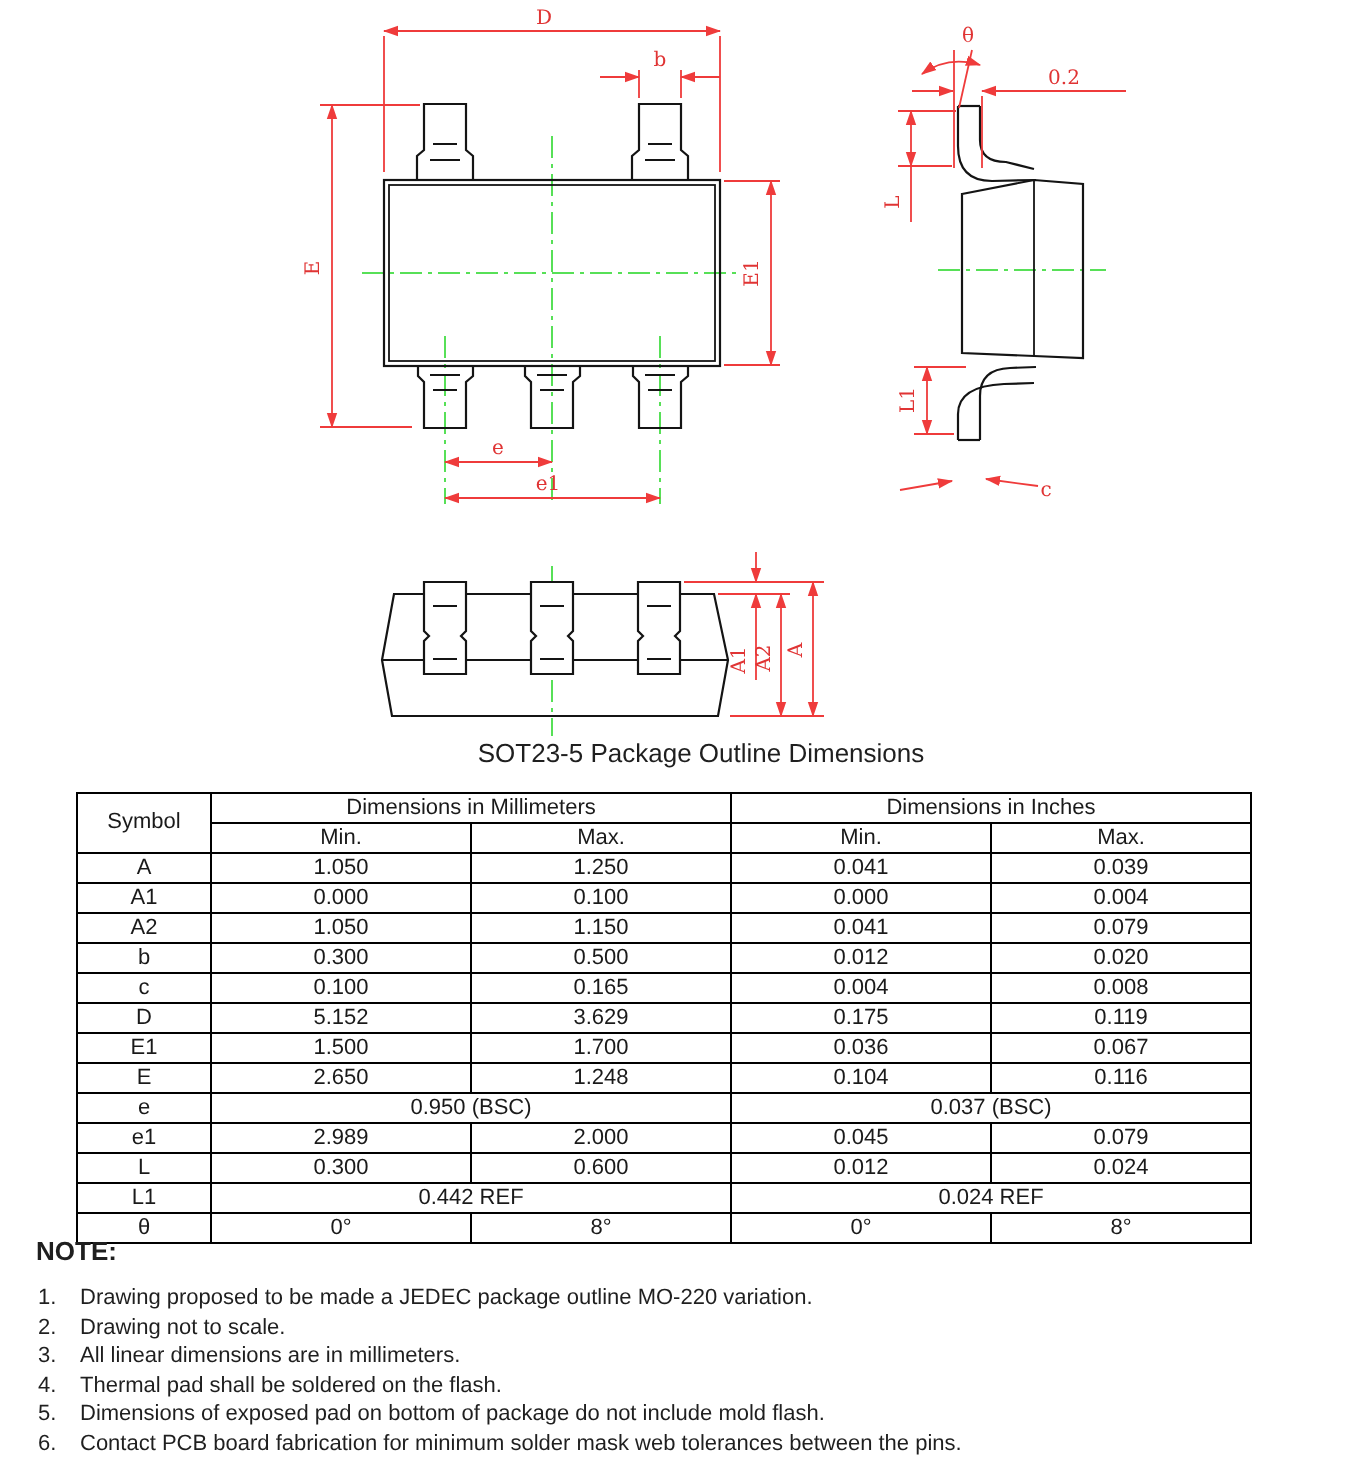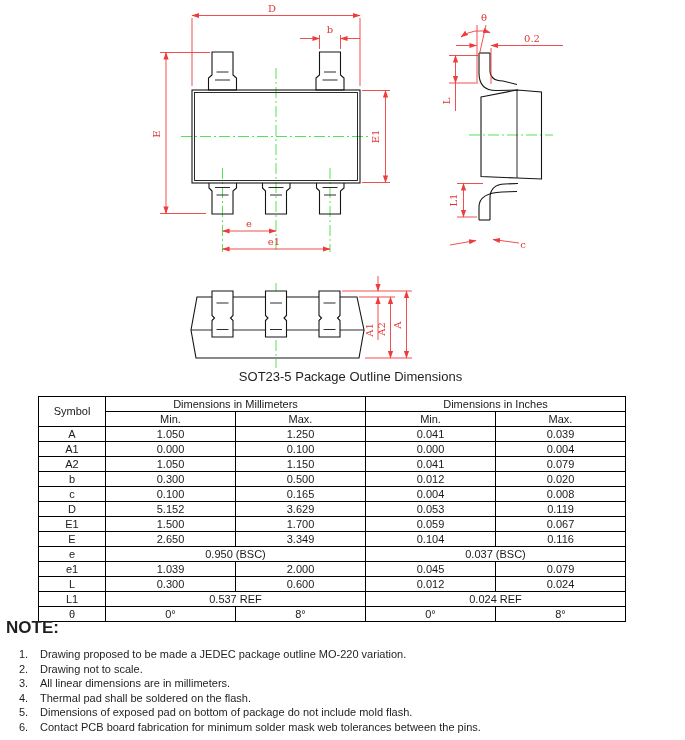--- a/index.html
+++ b/index.html
@@ -6,21 +6,21 @@
   .page{position:relative;width:685px;height:740px;background:#ffffff;overflow:hidden;
         font-family:"Liberation Sans",sans-serif;color:#1f1f1f;}
   .drawings{position:absolute;left:0;top:0;}
   .caption{position:absolute;left:8px;top:369px;width:685px;text-align:center;
            font-size:13px;color:#1f1f1f;}
   table.dims{position:absolute;left:38px;top:396px;width:587px;border-collapse:collapse;
              table-layout:fixed;font-size:11px;color:#1a1a1a;}
   table.dims th,table.dims td{border:1px solid #000;height:14px;padding:0;text-align:center;
              font-weight:normal;line-height:13px;}
   .notes{position:absolute;left:0;top:618px;width:676px;font-size:11px;}
-  .notes-heading{margin-left:6px;font-weight:bold;font-size:17px;}
+  .notes-heading{margin-left:18px;font-weight:bold;font-size:13px;}
   .note-list{margin-top:9px;}
   .note-row{display:flex;line-height:14.6px;}
   .note-num{margin-left:19px;width:21px;flex:0 0 21px;}
   .note-text{flex:1;}
   
   .blk{stroke:#141414;fill:none;stroke-width:1.1;}
   .blkthin{stroke:#141414;fill:none;stroke-width:0.9;}
   .blkfill{stroke:#141414;fill:#ffffff;stroke-width:1.1;}
   .grn{stroke:#57e057;fill:none;stroke-width:1;stroke-dasharray:11 3 2 3;}
   .red{stroke:#ef3b3b;fill:none;stroke-width:0.9;}
@@ -207,59 +207,59 @@
         <td>c</td>
         <td>0.100</td>
         <td>0.165</td>
         <td>0.004</td>
         <td>0.008</td>
       </tr>
       <tr>
         <td>D</td>
         <td>5.152</td>
         <td>3.629</td>
-        <td>0.053</td>
+        <td>0.175</td>
         <td>0.119</td>
       </tr>
       <tr>
         <td>E1</td>
         <td>1.500</td>
         <td>1.700</td>
-        <td>0.059</td>
+        <td>0.036</td>
         <td>0.067</td>
       </tr>
       <tr>
         <td>E</td>
         <td>2.650</td>
-        <td>3.349</td>
+        <td>1.248</td>
         <td>0.104</td>
         <td>0.116</td>
       </tr>
       <tr>
         <td>e</td>
         <td colspan="2">0.950 (BSC)</td>
         <td colspan="2">0.037 (BSC)</td>
       </tr>
       <tr>
         <td>e1</td>
-        <td>1.039</td>
+        <td>2.989</td>
         <td>2.000</td>
         <td>0.045</td>
         <td>0.079</td>
       </tr>
       <tr>
         <td>L</td>
         <td>0.300</td>
         <td>0.600</td>
         <td>0.012</td>
         <td>0.024</td>
       </tr>
       <tr>
         <td>L1</td>
-        <td colspan="2">0.537 REF</td>
+        <td colspan="2">0.442 REF</td>
         <td colspan="2">0.024 REF</td>
       </tr>
       <tr>
         <td>θ</td>
         <td>0°</td>
         <td>8°</td>
         <td>0°</td>
         <td>8°</td>
       </tr>
     </tbody>

